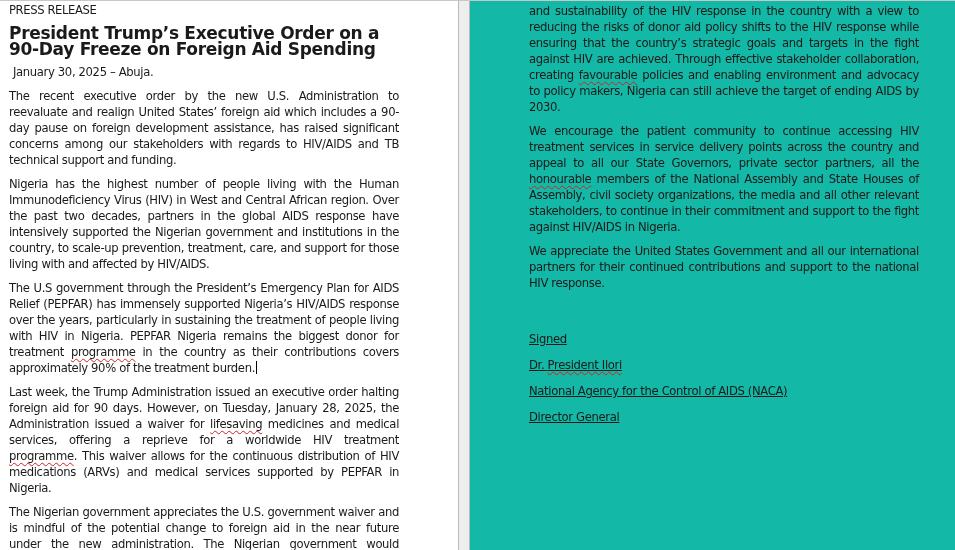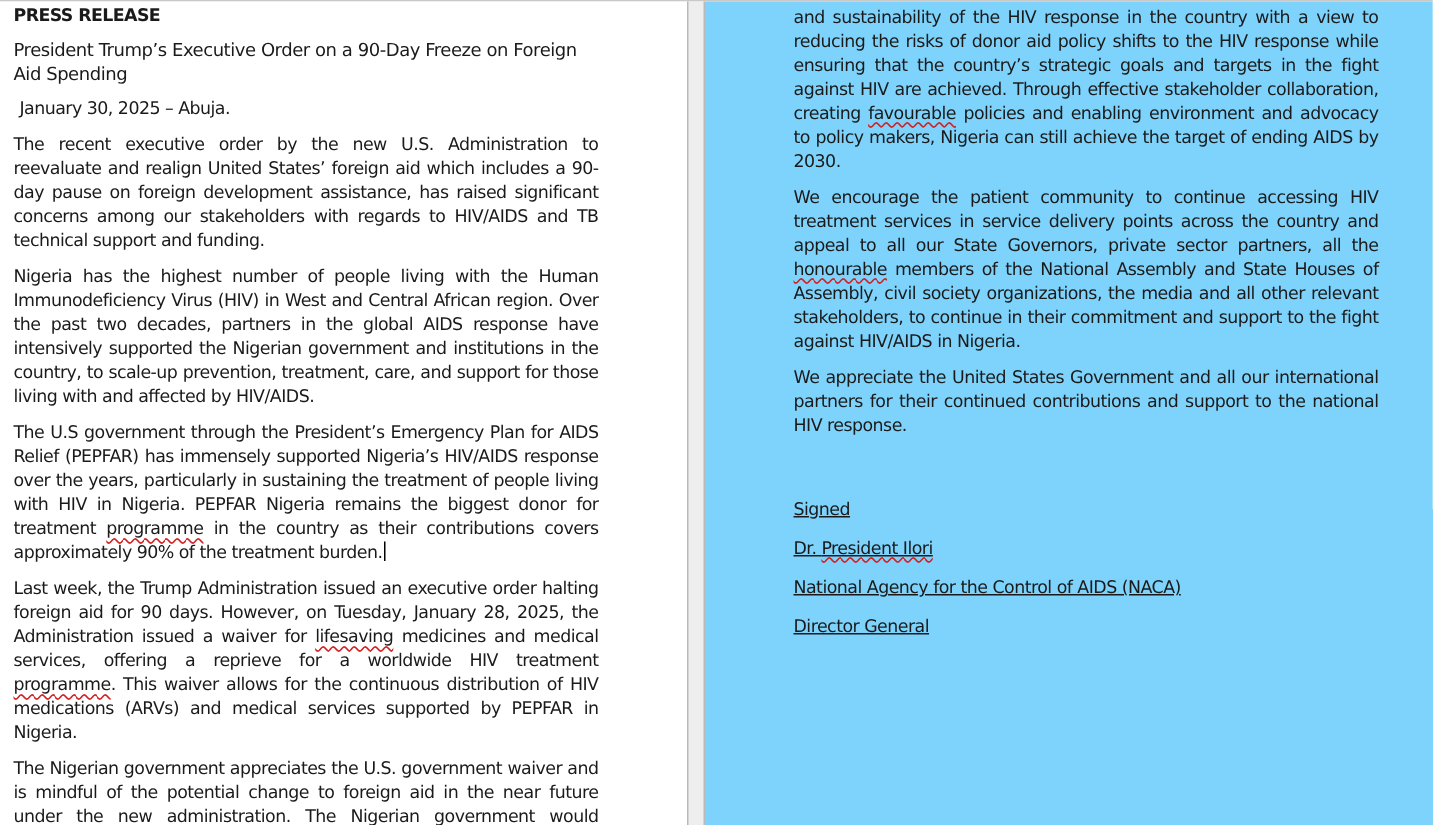--- a/index.html
+++ b/index.html
@@ -34,21 +34,21 @@
       width: 12px; height: 549px;
       background: #eeeeee;
       border-left: 1px solid #b9b9b9;
       border-right: 1px solid #b9b9b9;
       box-sizing: border-box;
     }
     .page-right {
       position: absolute;
       left: 470px; top: 1px;
       width: 485px; height: 549px;
-      background: #7dd3fc;
+      background: #14b8a6;
       overflow: hidden;
     }
     .col {
       position: absolute;
       font-size: 11.6px;
       line-height: 16px;
       letter-spacing: -0.35px;
     }
     .col-left {
       left: 9px;
@@ -62,29 +62,29 @@
     }
     .p {
       margin: 0 0 8px 0;
       text-align: justify;
     }
     .p-last-frag {
       margin: 0 0 8px 0;
       text-align: justify;
     }
     .label {
-      font-weight: bold;
+      font-weight: normal;
       margin: 0 0 7px 0;
       font-size: 11.6px;
       letter-spacing: -0.4px;
     }
     .title {
-      font-weight: normal;
+      font-weight: bold;
       margin: 0 0 7px 0;
-      font-size: 12px;
+      font-size: 17px;
       line-height: 16px;
       letter-spacing: -0.3px;
     }
     .dateline {
       margin: 0 0 8px 4px;
     }
     .spell {
       text-decoration: underline wavy #d42020;
       text-decoration-thickness: 1px;
       text-underline-offset: 2px;

